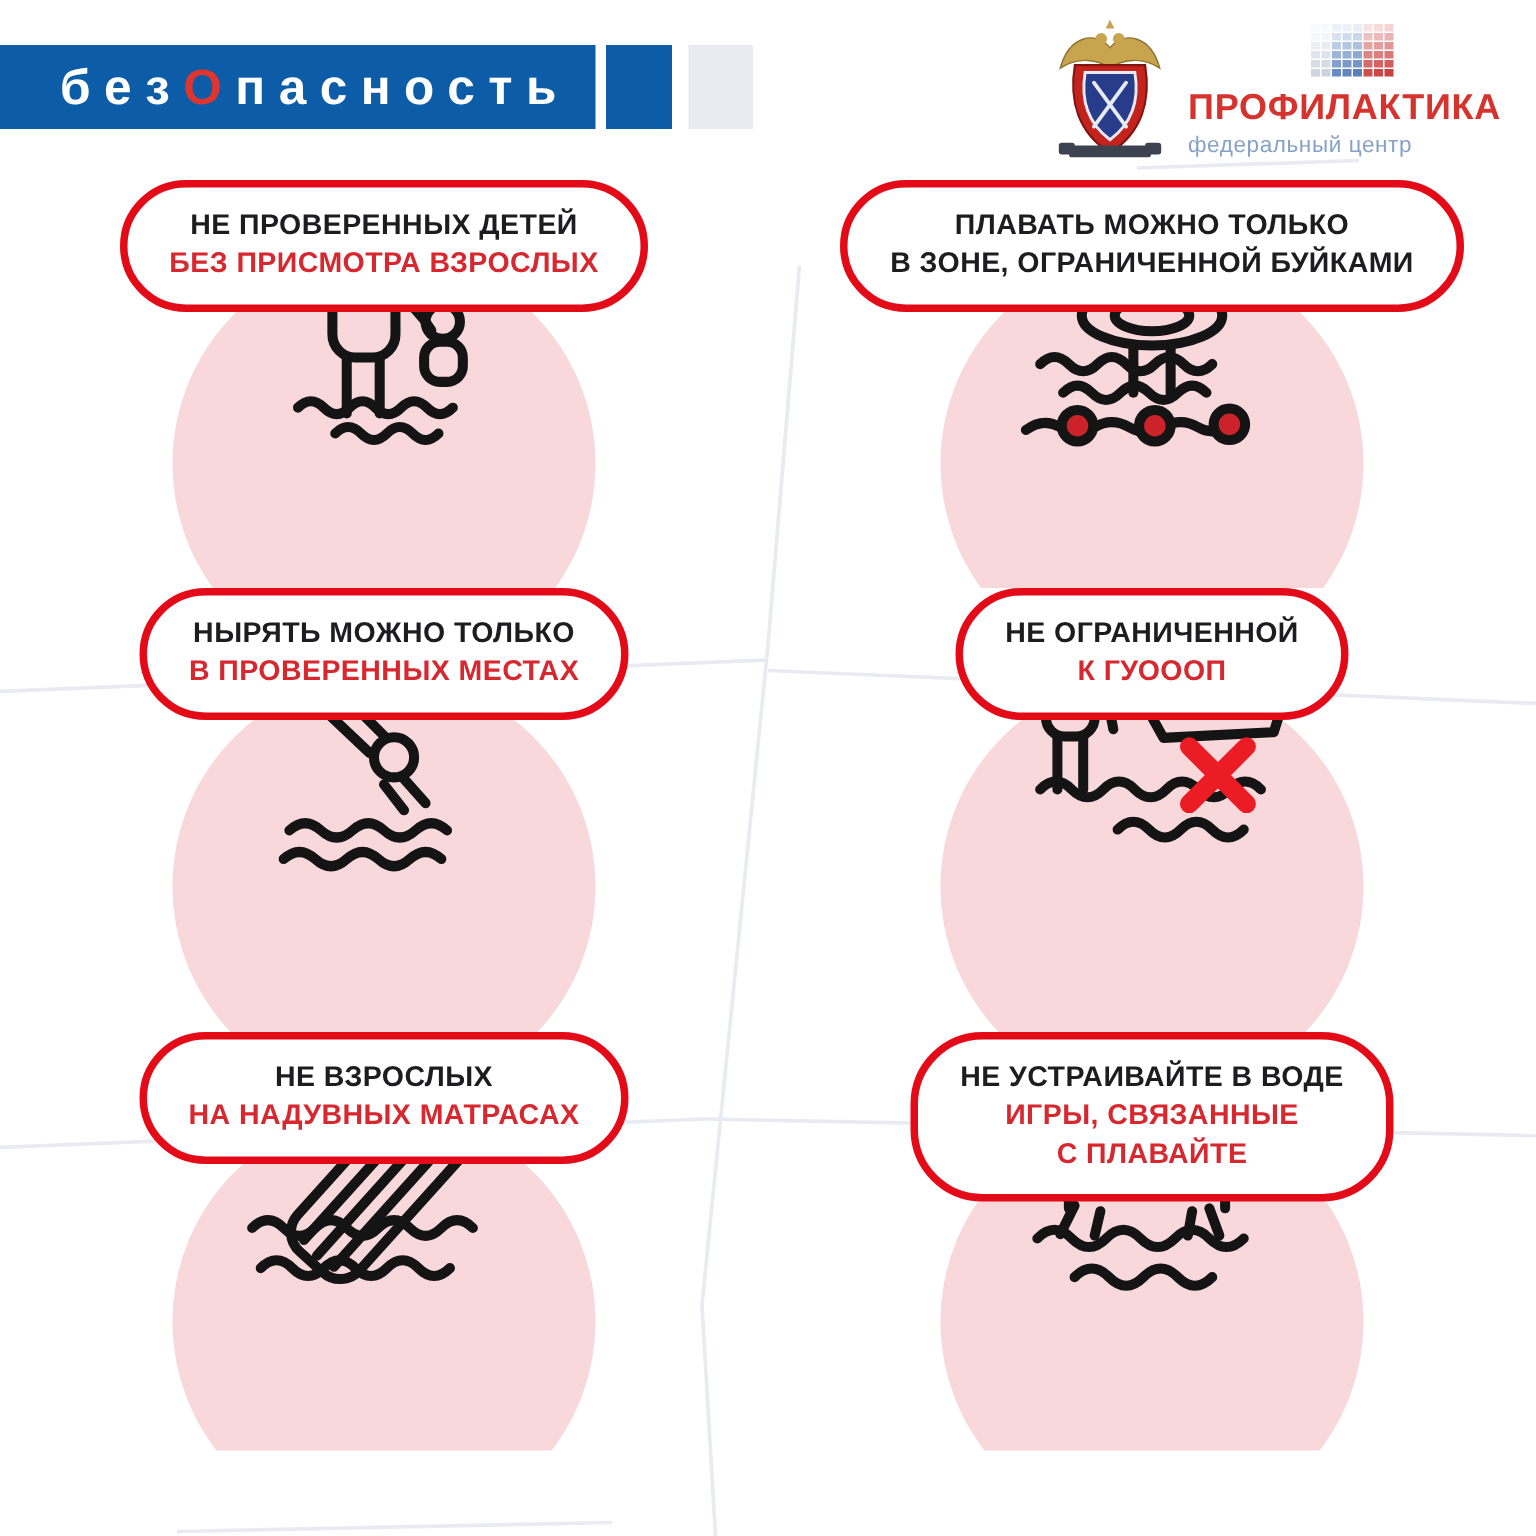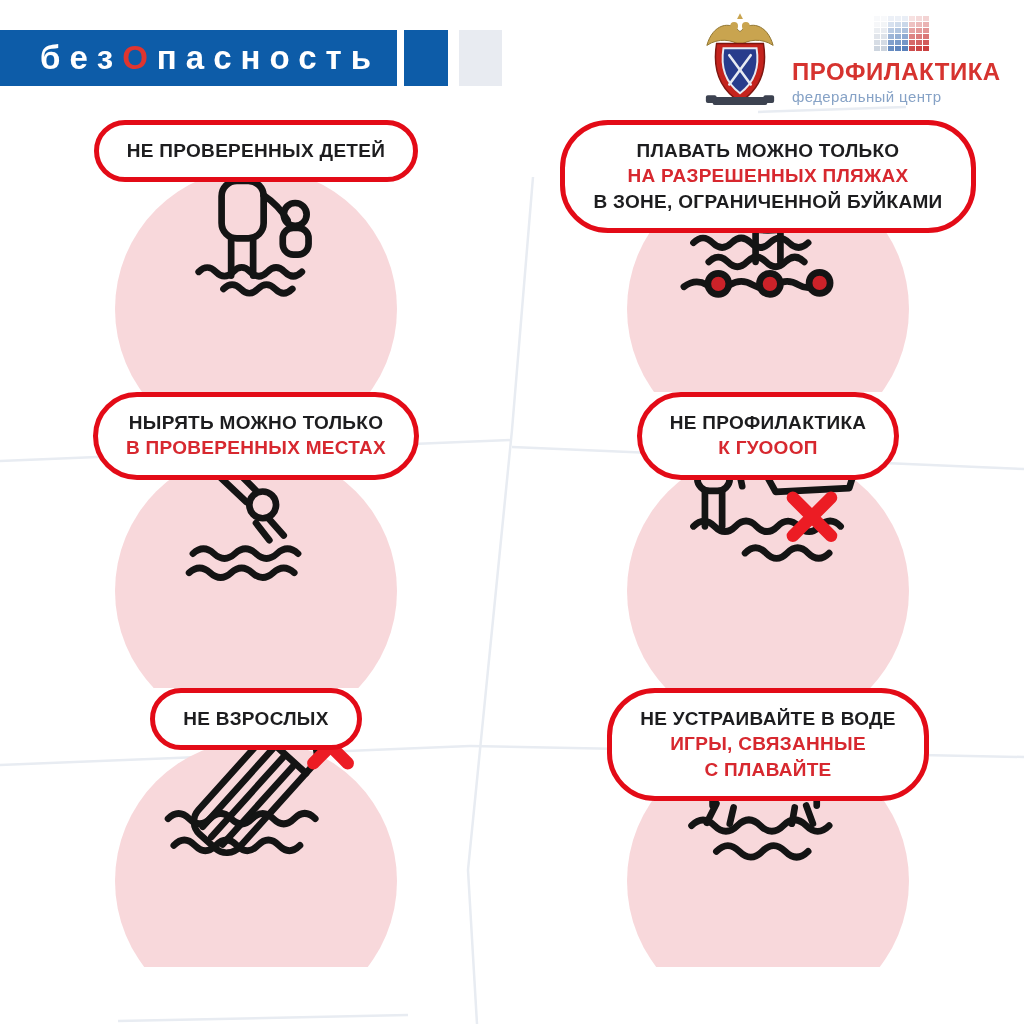--- a/index.html
+++ b/index.html
@@ -174,20 +174,21 @@
         <path d="M94,105 L94,144"></path>
           <path d="M117,105 L117,144"></path>
         <path d="M128,60 C140,68 147,76 153,86"></path>
         <circle cx="161" cy="80" r="12"></circle>
         <rect x="148" y="94" width="27" height="28" rx="11"></rect>
         <path d="M60,140 q9,-9 18,0 t18,0 t18,0 t18,0 t18,0 t18,0"></path>
         <path d="M86,158 q9,-9 18,0 t18,0 t18,0 t18,0"></path>
       </svg>
       <div class="pill">
         <div class="line dark">НЕ ПРОВЕРЕННЫХ ДЕТЕЙ</div>
+        <div class="line red">БЕЗ ПРИСМОТРА ВЗРОСЛЫХ</div>
       </div>
     </section>
 
     <section class="card row1">
       <div class="dome"></div>
       <svg class="icon lineart i2" viewBox="0 0 240 180">
         <circle cx="120" cy="24" r="17"></circle>
         <path d="M102,45 C90,49 85,59 85,70"></path>
         <path d="M138,45 C150,49 155,59 155,70"></path>
         <ellipse cx="120" cy="84" rx="49" ry="21"></ellipse>
@@ -200,21 +201,20 @@
         <path d="M58,138 q10,-10 20,0 t20,0 t20,0 t20,0 t20,0"></path>
         <path d="M32,164 q12,-9 24,-2 t24,0 t24,0 t24,0 t24,0 t24,-3"></path>
         <g fill="#cc2229">
           <circle cx="68" cy="161" r="11"></circle>
             <circle cx="122" cy="161" r="11"></circle>
             <circle cx="174" cy="160" r="11"></circle>
         </g>
       </svg>
       <div class="pill">
         <div class="line dark">ПЛАВАТЬ МОЖНО ТОЛЬКО</div>
-        <div class="line red">НА РАЗРЕШЕННЫХ ПЛЯЖАХ</div>
         <div class="line dark">В ЗОНЕ, ОГРАНИЧЕННОЙ БУЙКАМИ</div>
       </div>
     </section>
 
     <section class="card row2">
       <div class="dome"></div>
       <svg class="icon lineart i3" viewBox="0 0 240 180">
         <path d="M44,20 L82,54"></path>
           <path d="M70,10 L88,48"></path>
         <path d="M74,56 L110,90"></path>
@@ -249,21 +249,21 @@
           <path d="M150,31 L168,31"></path>
         <path d="M118,66 L118,50 L131,58 Z" fill="#141414" stroke-width="4"></path>
         <path d="M42,128 q11,-11 22,0 t22,0 t22,0 t22,0 t22,0 t22,0 t22,0"></path>
         <path d="M96,156 q11,-11 22,0 t22,0 t22,0 t22,0"></path>
         <g stroke="#ec1c24" stroke-width="13">
           <path d="M146,98 L186,138"></path>
             <path d="M186,98 L146,138"></path>
         </g>
       </svg>
       <div class="pill">
-        <div class="line dark">НЕ ПРОФИЛАКТИКА</div>
+        <div class="line dark">НЕ ОГРАНИЧЕННОЙ</div>
         <div class="line red">К ГУОООП</div>
       </div>
     </section>
 
     <section class="card row3">
       <div class="dome"></div>
       <svg class="icon lineart i5" viewBox="0 0 240 180">
         <g transform="rotate(42 118 88)">
           <rect x="90" y="12" width="58" height="150" rx="18"></rect>
           <path d="M90,40 L148,40"></path>
@@ -273,20 +273,21 @@
         </g>
         <path d="M28,120 q11,-11 22,0 t22,0 t22,0 t22,0 t22,0 t22,0 t22,0"></path>
         <path d="M34,148 q11,-11 22,0 t22,0 t22,0 t22,0 t22,0 t22,0"></path>
         <g stroke="#ec1c24" stroke-width="13">
           <path d="M180,26 L216,62"></path>
             <path d="M216,26 L180,62"></path>
         </g>
       </svg>
       <div class="pill">
         <div class="line dark">НЕ ВЗРОСЛЫХ</div>
+        <div class="line red">НА НАДУВНЫХ МАТРАСАХ</div>
       </div>
     </section>
 
     <section class="card row3">
       <div class="dome"></div>
       <svg class="icon lineart i6" viewBox="0 0 240 180">
         <circle cx="90" cy="26" r="16"></circle>
         <circle cx="146" cy="22" r="15"></circle>
         <path d="M76,44 C66,50 62,60 62,74 L62,100"></path>
         <path d="M104,48 C120,56 132,61 143,68"></path>

